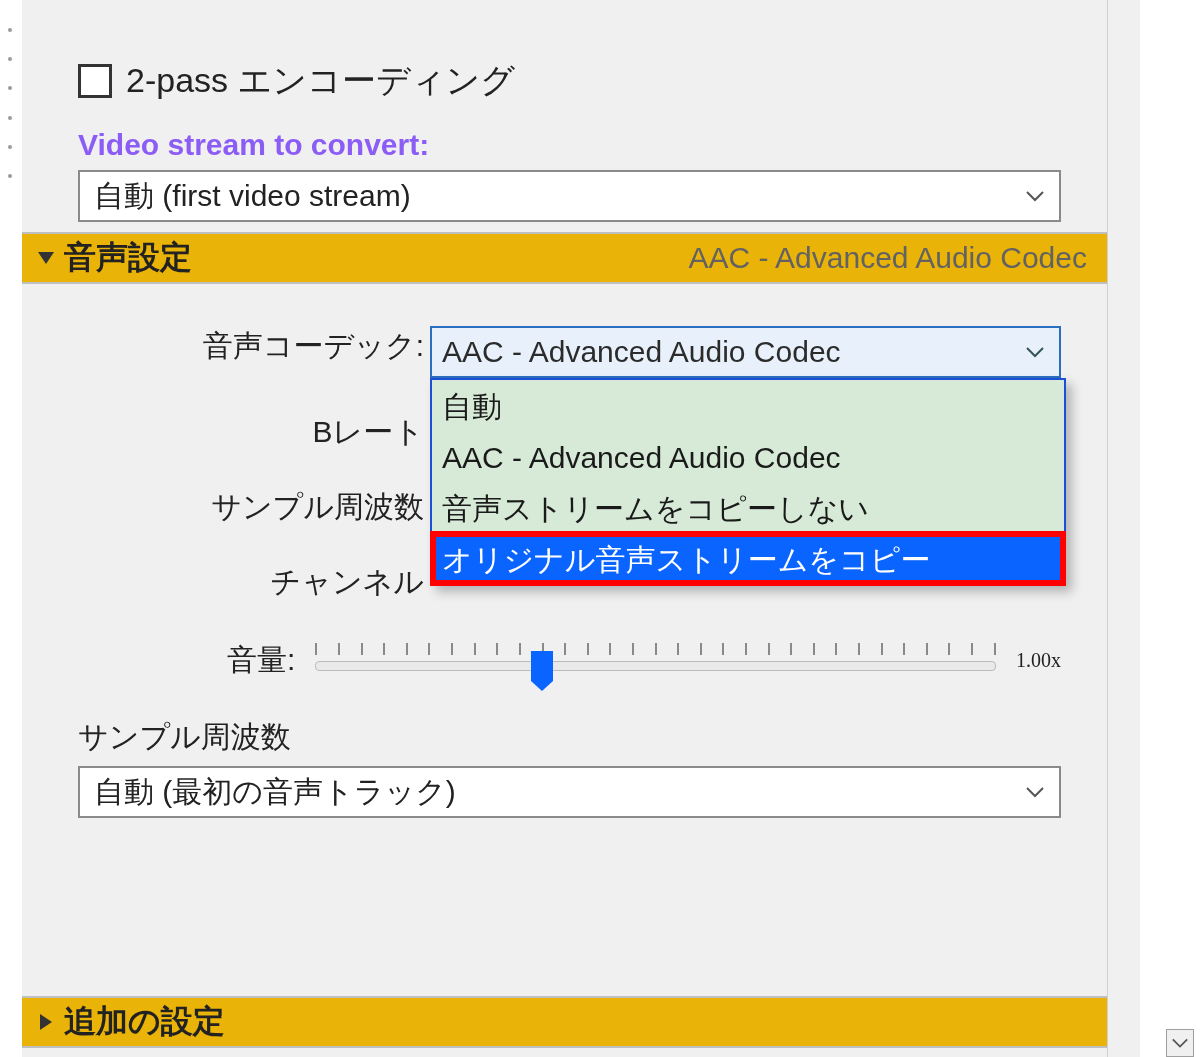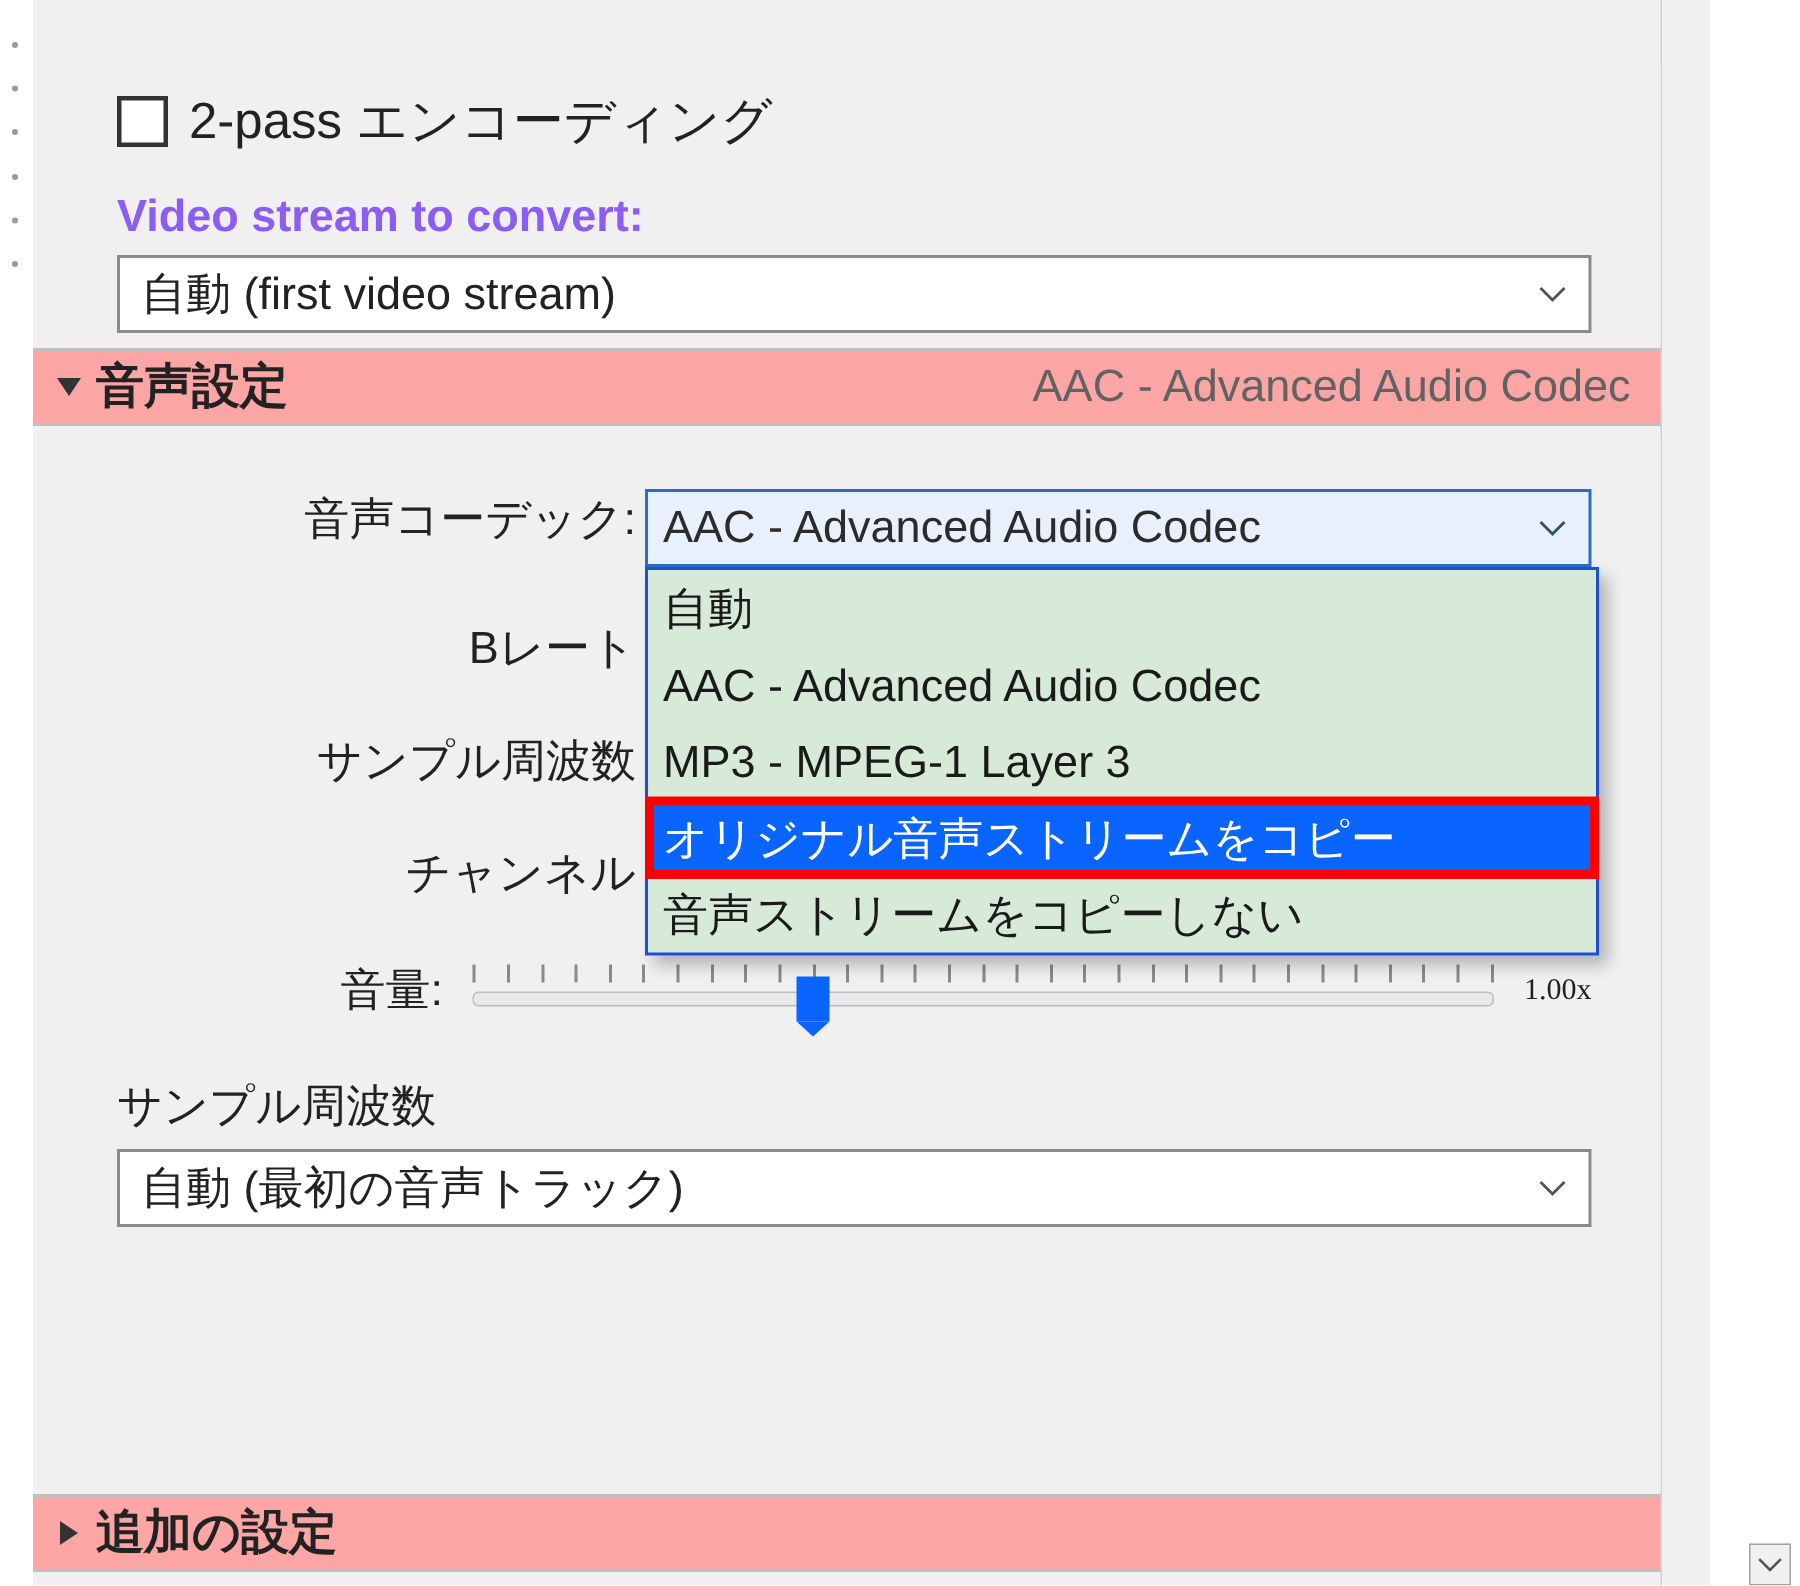--- a/index.html
+++ b/index.html
@@ -127,21 +127,21 @@
     transform: translateY(-50%);
   }
   .chev svg { width: 20px; height: 14px; display:block; }
 
   
   .section-header {
     position: absolute;
     left: 0;
     right: 0;
     height: 52px;
-    background: #fca5a5;
+    background: #eab308;
     border-top: 2px solid #bfbfbf;
     border-bottom: 2px solid #bfbfbf;
     display: flex;
     align-items: center;
     padding: 0 20px 0 14px;
     font-weight: 700;
     font-size: 32px;
   }
   .section-header .tri {
     margin-right: 8px;
@@ -336,23 +336,22 @@
             <span>AAC - Advanced Audio Codec</span>
             <span class="chev">
               <svg viewBox="0 0 20 14">
                   <polyline points="2,3 10,11 18,3" fill="none" stroke="#355" stroke-width="2"></polyline>
                 </svg>
             </span>
           </div>
           <div class="dd">
             <div class="opt">自動</div>
             <div class="opt">AAC - Advanced Audio Codec</div>
-            <div class="opt">MP3 - MPEG-1 Layer 3</div>
+            <div class="opt">音声ストリームをコピーしない</div>
             <div class="opt selected">オリジナル音声ストリームをコピー</div>
-            <div class="opt">音声ストリームをコピーしない</div>
           </div>
         </div>
       </div>
 
       <div class="form-row">
         <div class="lbl">Bレート</div>
         <div class="ctl"></div>
       </div>
 
       <div class="form-row">

